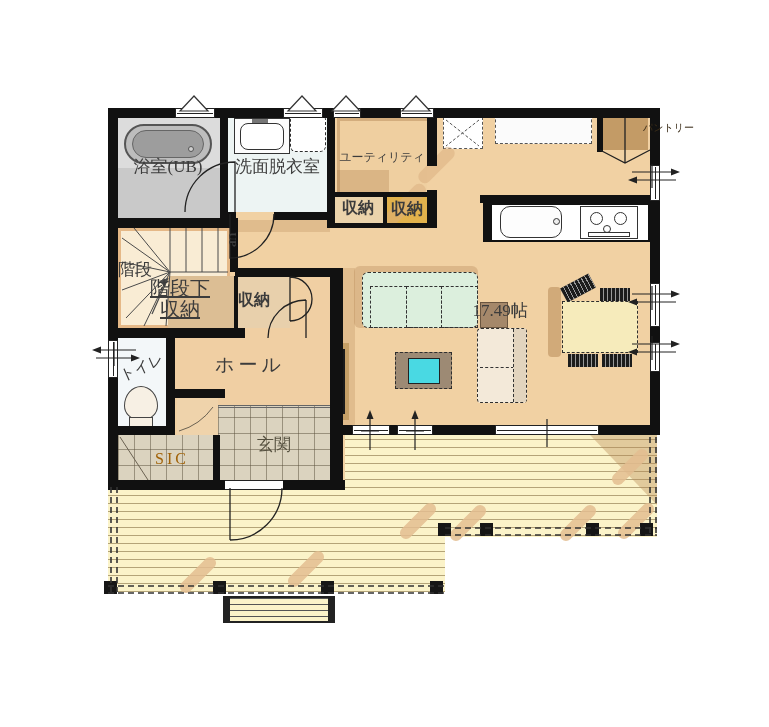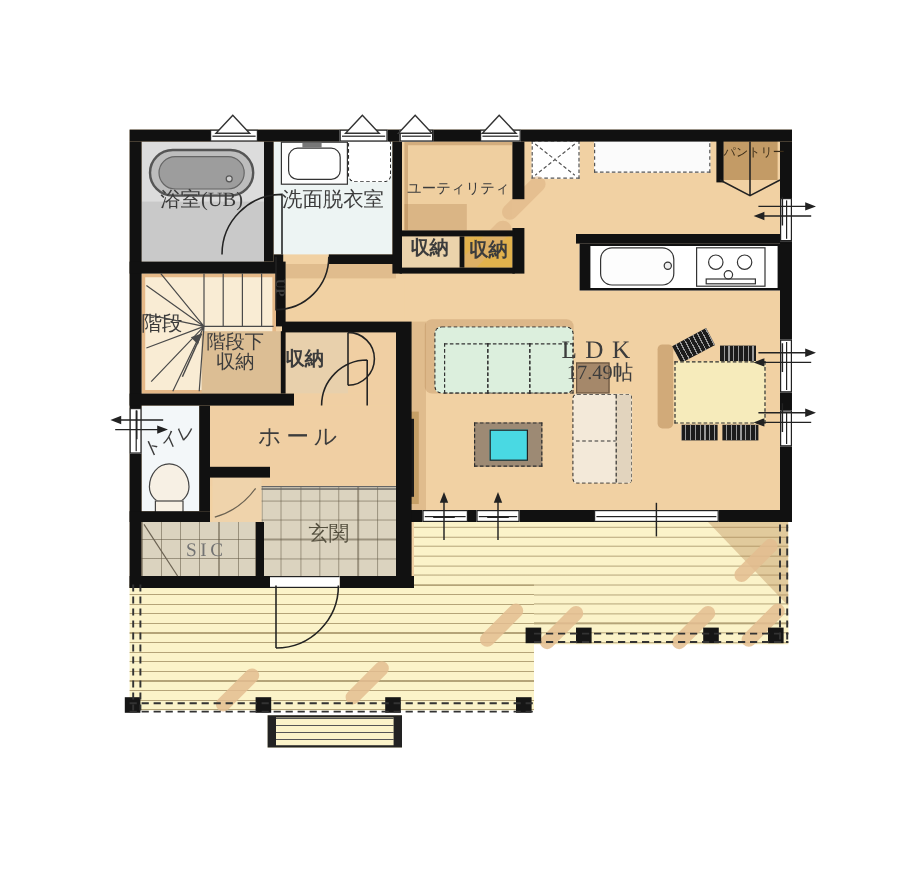--- a/index.html
+++ b/index.html
@@ -235,27 +235,26 @@
       <path d="M111,487 L111,592 M117,487 L117,592"></path>
       <path d="M650,437 L650,535 M656,437 L656,535"></path>
     </g>
   </svg>
 
   <div class="lbl" style="left:118px;top:158px;width:100px;font-size:17px;">浴室(UB)</div>
   <div class="lbl" style="left:228px;top:158px;width:99px;font-size:17px;">洗面脱衣室</div>
   <div class="lbl" style="left:337px;top:151px;width:90px;font-size:12px;">ユーティリティ</div>
   <div class="lbl" style="left:333px;top:200px;width:50px;font-size:16px;font-weight:600;">収納</div>
   <div class="lbl" style="left:387px;top:201px;width:40px;font-size:16px;font-weight:600;">収納</div>
-  <div class="lbl" style="left:603px;top:123px;width:45px;font-size:10px;color:#3a2c18;">パントリー</div>
+  <div class="lbl" style="left:603px;top:123px;width:45px;font-size:10px;color:#3a2c18;padding-left:40px;">パントリー</div>
   <div class="lbl" style="left:118px;top:261px;width:28px;font-size:17px;">階段</div>
   <div class="lbl" style="left:221px;top:234px;width:22px;font-size:11px;font-weight:bold;transform:rotate(90deg);">UP</div>
-  <div class="lbl" style="left:156px;top:278px;width:80px;font-size:16px;">
+  <div class="lbl" style="left:140px;top:278px;width:80px;font-size:20px;text-decoration:underline;">
     <div>階段下</div>
     <div>収納</div>
   </div>
   <div class="lbl" style="left:228px;top:292px;width:52px;font-size:16px;font-weight:600;">収納</div>
   <div class="lbl" style="left:202px;top:355px;width:96px;font-size:19px;letter-spacing:4px;">ホール</div>
   <div class="lbl" style="left:110px;top:360px;width:64px;font-size:15px;transform:rotate(-24deg);">トイレ</div>
-  <div class="lbl" style="left:148px;top:451px;width:48px;font-size:16px;letter-spacing:3px;color:#737373;">SIC</div>
+  <div class="lbl" style="left:148px;top:451px;width:48px;font-size:16px;letter-spacing:3px;color:#a16207;">SIC</div>
   <div class="lbl" style="left:246px;top:436px;width:56px;font-size:17px;color:#55503f;">玄関</div>
-  <div class="lbl" style="left:448px;top:280px;width:104px;font-size:21px;letter-spacing:7px;">LDK</div>
   <div class="lbl" style="left:448px;top:302px;width:104px;font-size:17px;">17.49帖</div>
 </div>
 
 </body></html>

